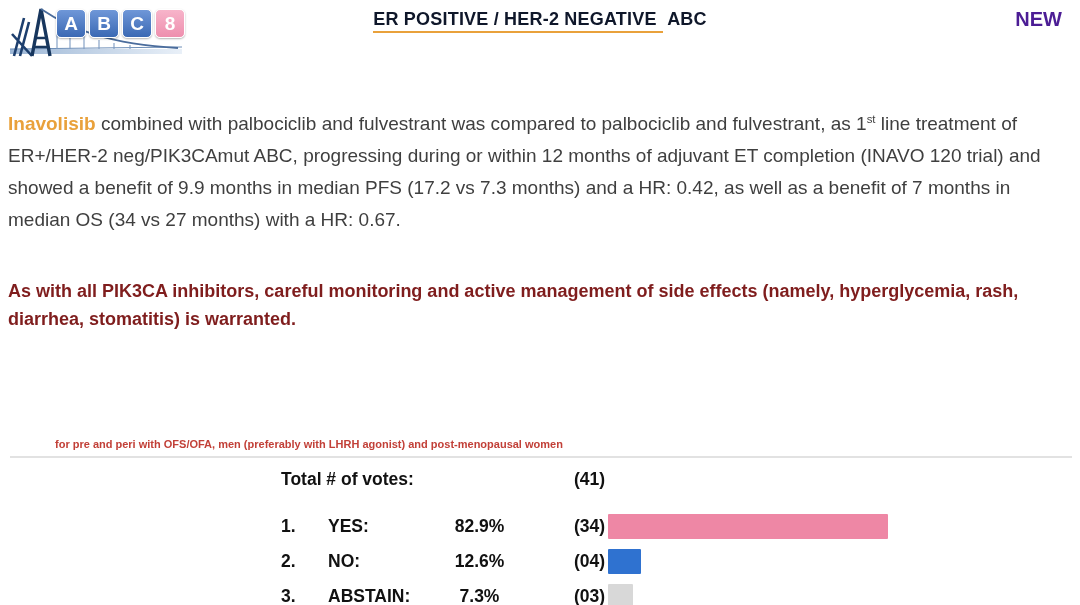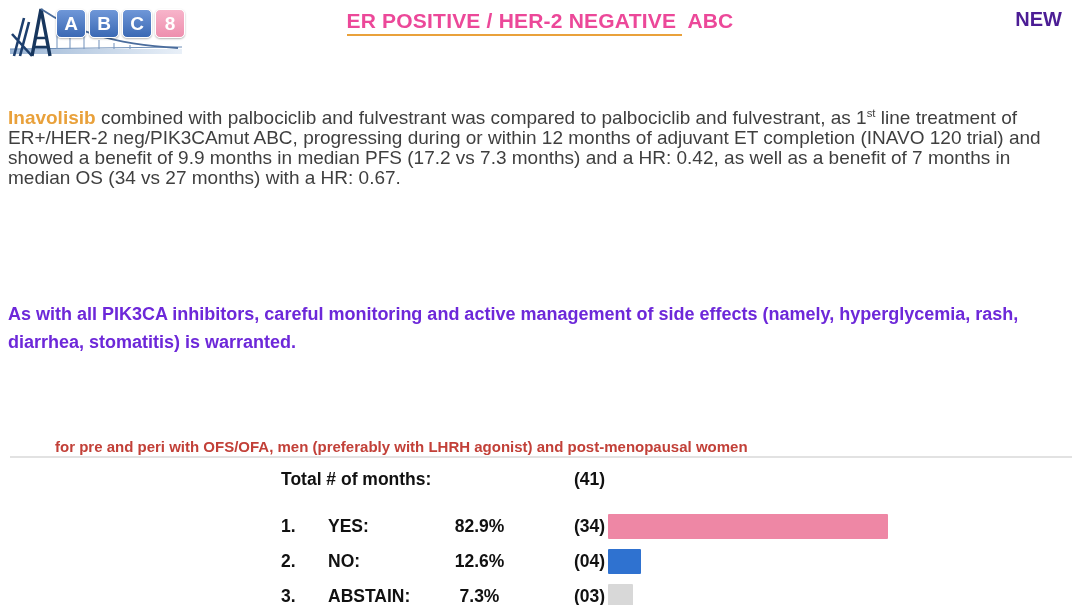--- a/index.html
+++ b/index.html
@@ -10,32 +10,32 @@
   
   .logo{position:absolute;left:10px;top:4px;width:172px;height:56px;}
   .logo svg{position:absolute;left:0;top:0;}
   .tiles{position:absolute;left:46px;top:5px;display:flex;gap:3px;}
   .tile{width:28px;height:27px;border-radius:5px;display:flex;align-items:center;justify-content:center;
         color:#fff;font-weight:bold;font-size:19px;border:1px solid #fff;
         background:linear-gradient(#6f97d8,#3b69b4);box-shadow:0 1px 2px rgba(0,0,0,.3);}
   .tile.pink{background:linear-gradient(#f7b4ca,#ee8fae);}
 
   .title{position:absolute;top:9px;left:0;width:100%;text-align:center;
-         font-size:21px;font-weight:bold;color:#ec4899;letter-spacing:.2px;}
+         font-size:18px;font-weight:bold;color:#0f172a;letter-spacing:.2px;}
   .title .u{border-bottom:2.5px solid #E9A13B;padding-right:6px;padding-bottom:2px;}
   .badge-new{position:absolute;top:8px;right:18px;font-size:20px;font-weight:bold;color:#4c1d95;}
 
   
-  .p1{position:absolute;left:8px;top:103px;width:1064px;font-size:19px;line-height:20px;color:#3F3F3F;}
+  .p1{position:absolute;left:8px;top:103px;width:1064px;font-size:19px;line-height:32px;color:#3F3F3F;}
   .p1 .lead{color:#E9A13B;font-weight:bold;}
   .p1 sup{font-size:.6em;}
   .p2{position:absolute;left:8px;top:232px;width:1068px;font-size:18px;line-height:26px;font-weight:bold;color:#0d0d0d;}
-  .p3{position:absolute;left:8px;top:300px;width:1068px;font-size:18px;line-height:28px;font-weight:bold;color:#6d28d9;}
+  .p3{position:absolute;left:8px;top:277px;width:1068px;font-size:18px;line-height:28px;font-weight:bold;color:#7f1d1d;}
   .loe{position:absolute;left:8px;top:372px;font-size:19px;font-weight:bold;color:#3A76C4;}
-  .note{position:absolute;left:55px;top:438px;font-size:15px;font-weight:bold;color:#C24038;}
+  .note{position:absolute;left:55px;top:438px;font-size:11px;font-weight:bold;color:#C24038;}
   .divider{position:absolute;left:10px;top:456px;width:1062px;height:2px;background:#E2E2E2;}
 
   
   .votes{position:absolute;left:281px;top:462px;width:792px;color:#111;}
   .vote-header,.vote-row{display:grid;grid-template-columns:47px 103px 97px 77px auto;
          height:35px;align-items:center;font-size:17.5px;font-weight:bold;}
   .vote-header{margin-bottom:12px;}
   .vote-header .total-label{grid-column:1 / span 3;}
   .cell-pct{text-align:center;}
   .cell-count{padding-left:17px;text-align:right;}
@@ -79,21 +79,21 @@
 
   <div class="p3">As with all PIK3CA inhibitors, careful monitoring and active management of side effects (namely, hyperglycemia, rash, diarrhea, stomatitis) is warranted.</div>
 
 
   <div class="note">for pre and peri with OFS/OFA, men (preferably with LHRH agonist) and post-menopausal women</div>
 
   <div class="divider"></div>
 
   <div class="votes">
     <div class="vote-header">
-      <div class="total-label">Total # of months:</div>
+      <div class="total-label">Total # of votes:</div>
       <div class="cell-count">(41)</div>
       <div></div>
     </div>
 
     <div class="vote-row">
       <div>1.</div>
       <div>YES:</div>
       <div class="cell-pct">82.9%</div>
       <div class="cell-count">(34)</div>
       <div class="cell-bar">

